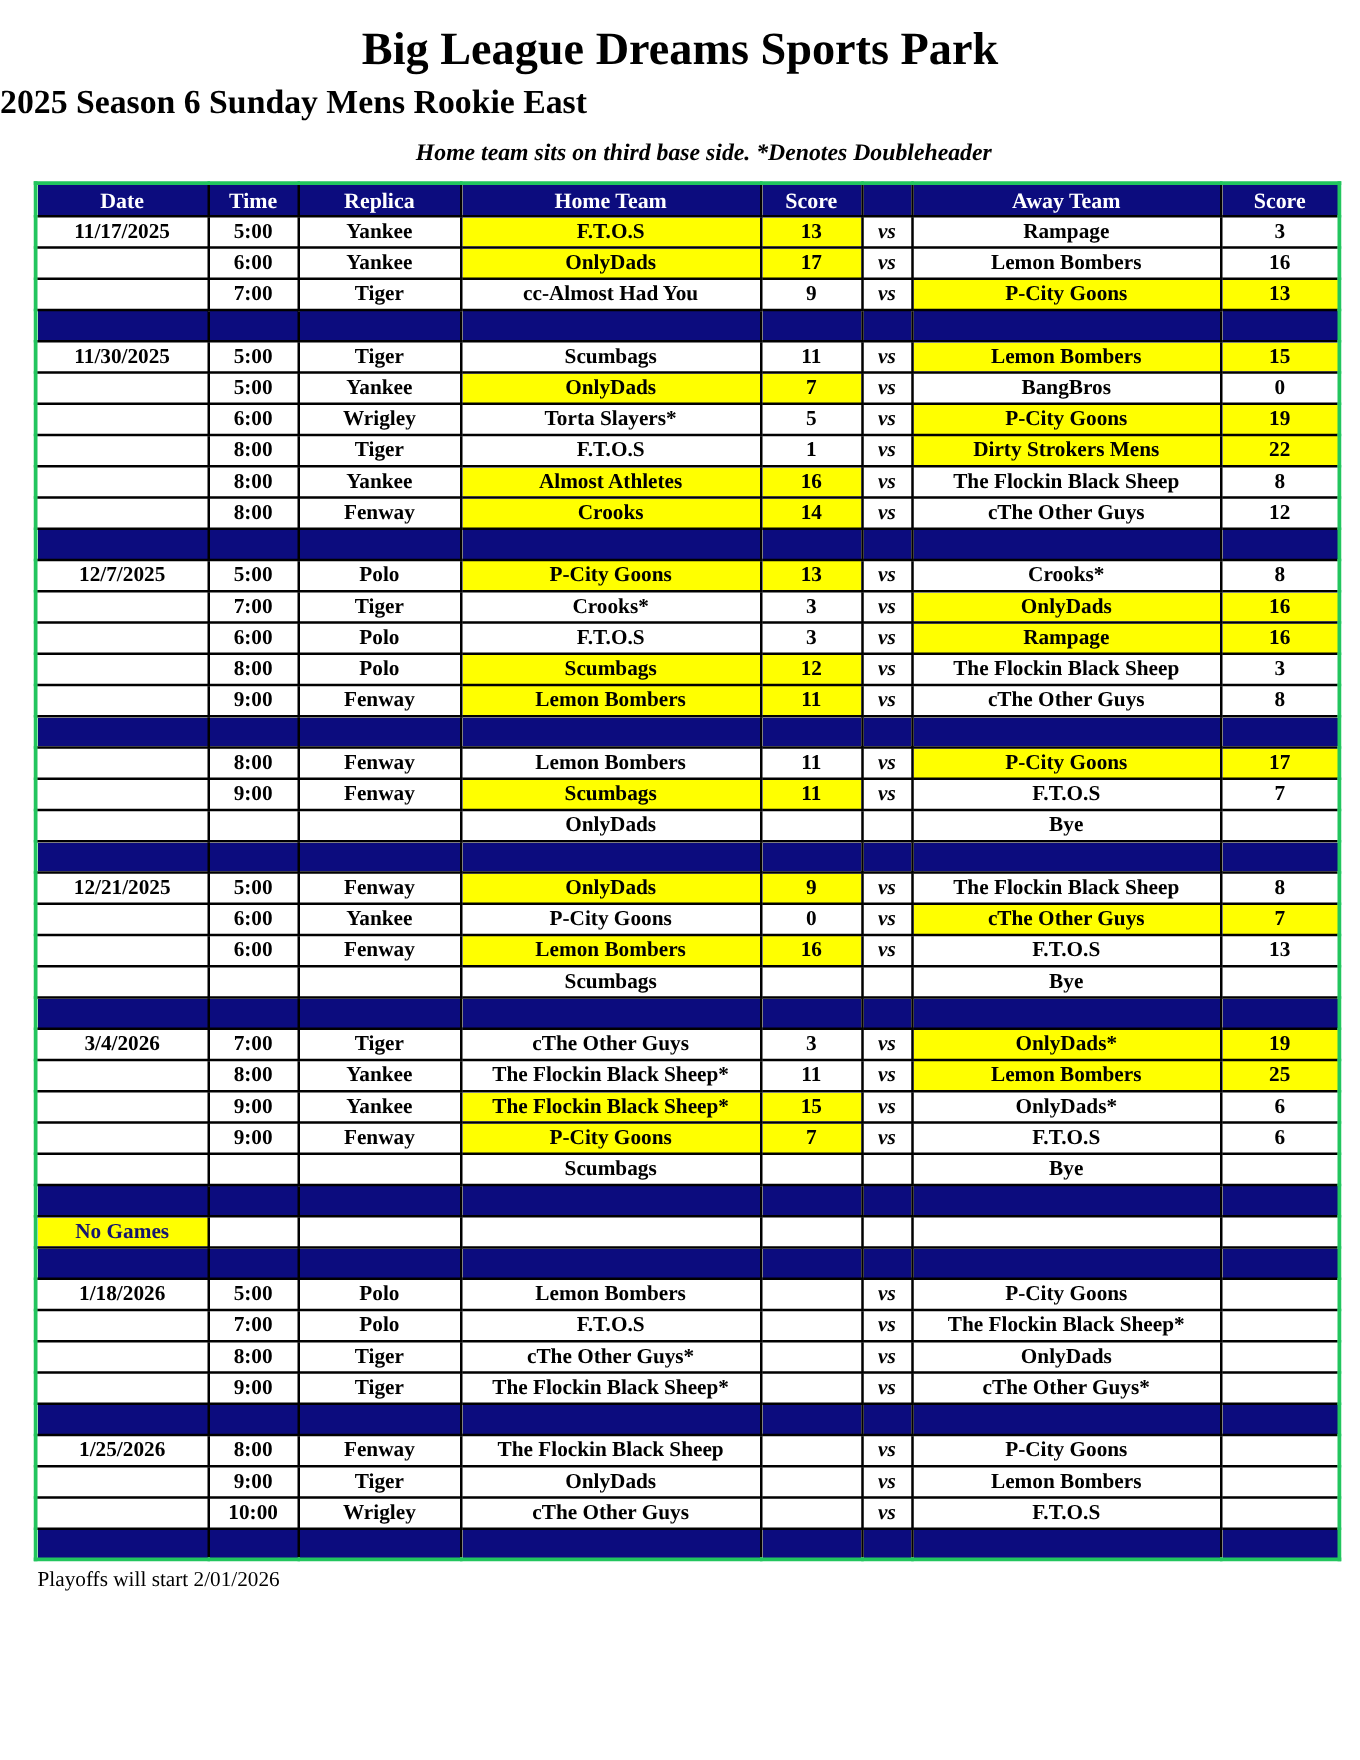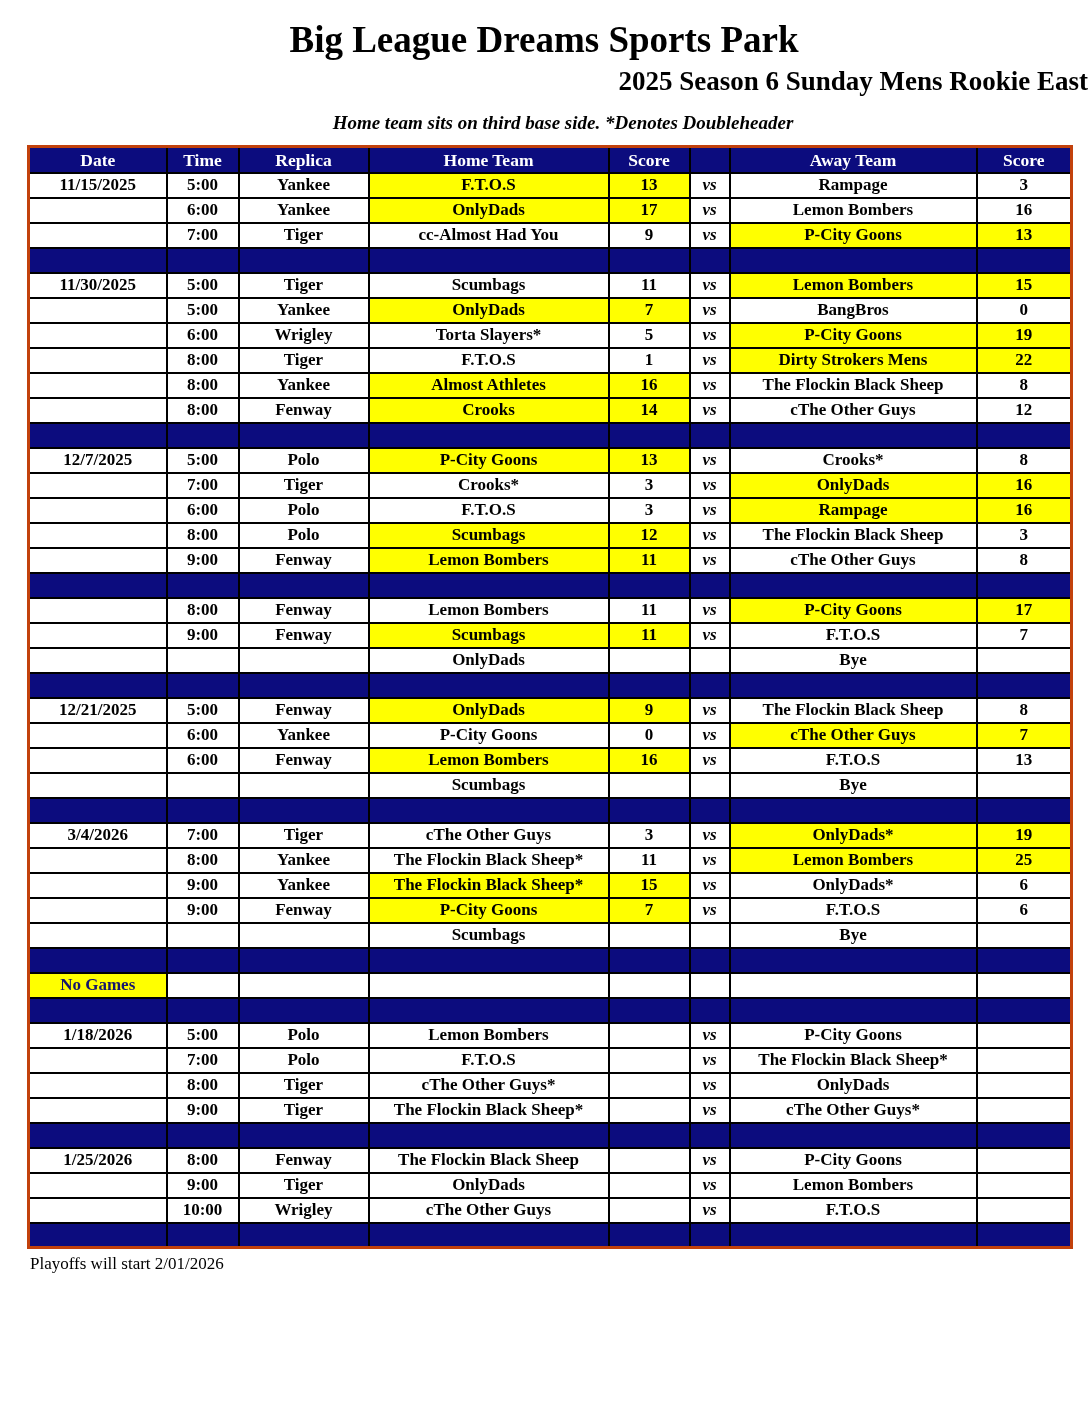--- a/index.html
+++ b/index.html
@@ -5,29 +5,29 @@
   html,body{margin:0;padding:0;background:#fff;}
   .page{
     width:1088px;height:1408px;background:#fff;box-sizing:border-box;
     padding-top:20px;font-family:"Liberation Serif",serif;color:#000;
     position:relative;overflow:hidden;
   }
   .title{
     margin:0;text-align:center;font-size:37px;font-weight:bold;line-height:1.1;
   }
   .subtitle{
-    margin:6px 0 16px 0;text-align:right;font-size:27px;font-weight:bold;line-height:1.1;
+    margin:6px 0 16px 0;text-align:left;font-size:27px;font-weight:bold;line-height:1.1;
   }
   .note{
     margin:10px 0 0 0;text-align:center;font-size:19px;font-weight:bold;font-style:italic;padding-left:38px;
   }
   table.schedule{
     border-collapse:collapse;table-layout:fixed;
     width:1043px;margin:11px 0 0 27px;
-    border:3px solid #c2410c;
+    border:3px solid #22c55e;
   }
   table.schedule th, table.schedule td{
     border:2px solid #000;
     height:25px;padding:0 2px;box-sizing:border-box;
     text-align:center;vertical-align:middle;
     font-family:"Liberation Serif",serif;font-weight:bold;font-size:17px;
     white-space:nowrap;overflow:hidden;
   }
   table.schedule thead th{
     background:var(--navy);color:var(--header-text);
@@ -71,21 +71,21 @@
           <th>Replica</th>
           <th>Home Team</th>
           <th>Score</th>
           <th></th>
           <th>Away Team</th>
           <th>Score</th>
         </tr>
     </thead>
     <tbody>
         <tr>
-          <td>11/15/2025</td>
+          <td>11/17/2025</td>
           <td>5:00</td>
           <td>Yankee</td>
           <td class="hl">F.T.O.S</td>
           <td class="hl">13</td>
           <td class="vs">vs</td>
           <td>Rampage</td>
           <td>3</td>
         </tr>
         <tr>
           <td></td>

